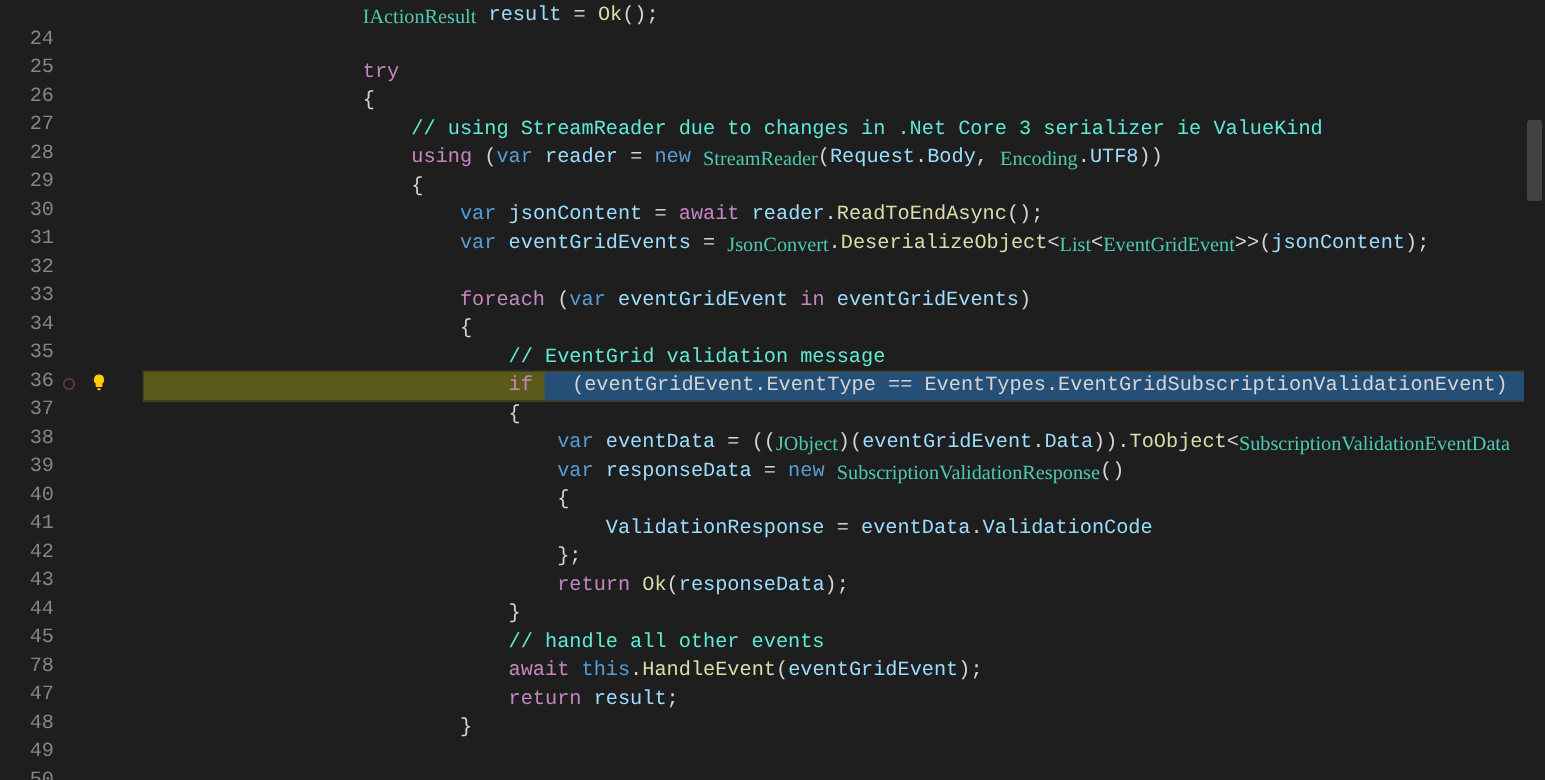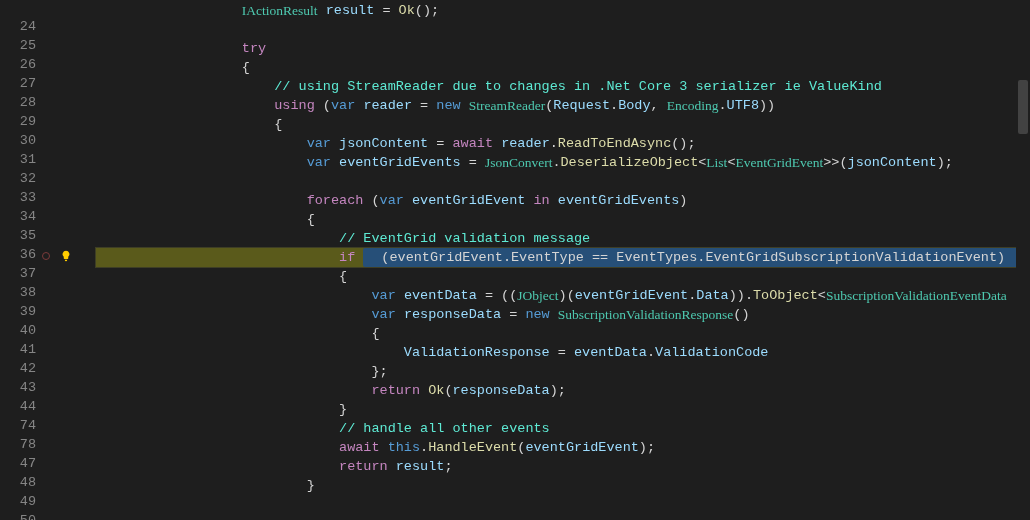--- a/index.html
+++ b/index.html
@@ -43,21 +43,21 @@
       <div>35</div>
       <div>36</div>
       <div>37</div>
       <div>38</div>
       <div>39</div>
       <div>40</div>
       <div>41</div>
       <div>42</div>
       <div>43</div>
       <div>44</div>
-      <div>74</div>
+      <div>45</div>
       <div>78</div>
       <div>47</div>
       <div>48</div>
       <div>49</div>
       <div>50</div>
     </div>
   <div class="margin">
     <div class="bulb">
       <svg viewBox="0 0 16 16" width="12" height="12">
           <path fill="currentColor" d="M8 1a4.5 4.5 0 0 0-3 7.9V11a1 1 0 0 0 1 1h4a1 1 0 0 0 1-1V8.9A4.5 4.5 0 0 0 8 1zM6.5 13h3v.5a1.5 1.5 0 0 1-3 0V13z"></path>

